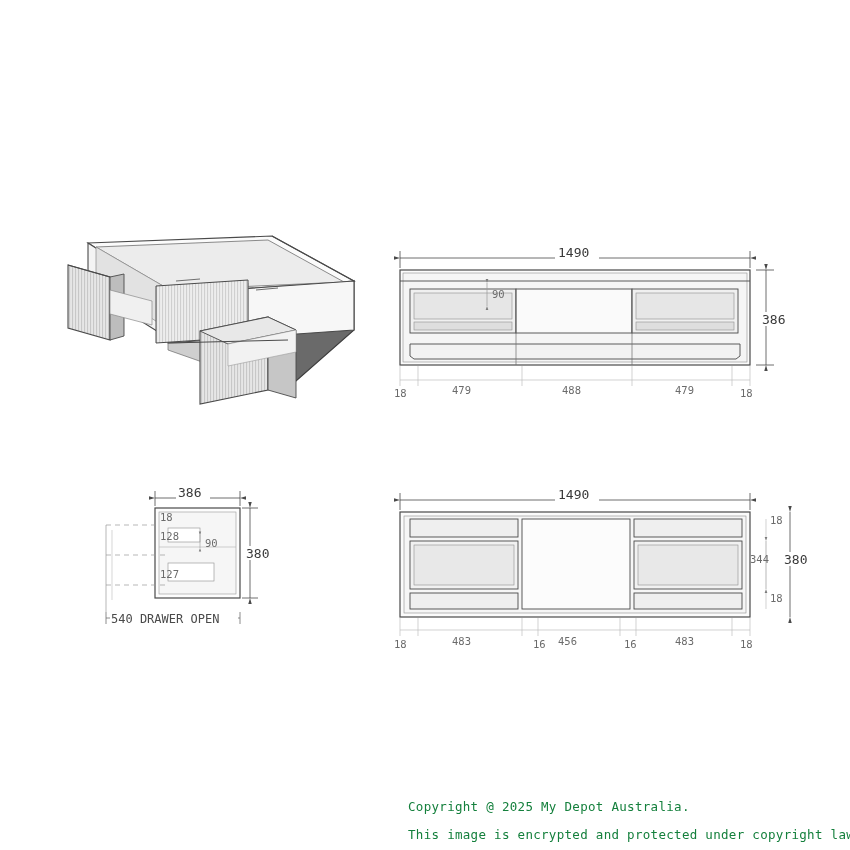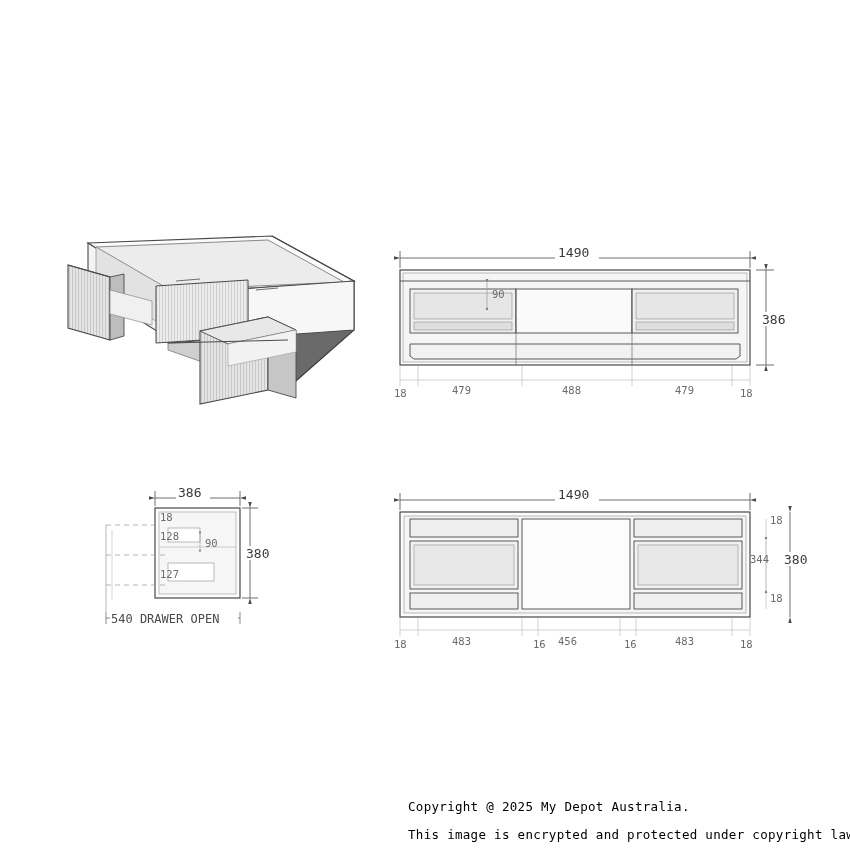--- a/index.html
+++ b/index.html
@@ -39,21 +39,21 @@
     font-size: 13px;
     fill: #3a3a3a;
   }
   .copyright {
     position: absolute;
     left: 408px;
     top: 793px;
     width: 430px;
     font-family: "DejaVu Sans Mono", monospace;
     font-size: 12.5px;
-    color: #000000;
+    color: #15803d;
     line-height: 28px;
     letter-spacing: 0.3px;
     white-space: nowrap;
   }
   .copyright div { white-space: nowrap; }
 </style>
 </head>
 <body>
 
 <div class="stage">

